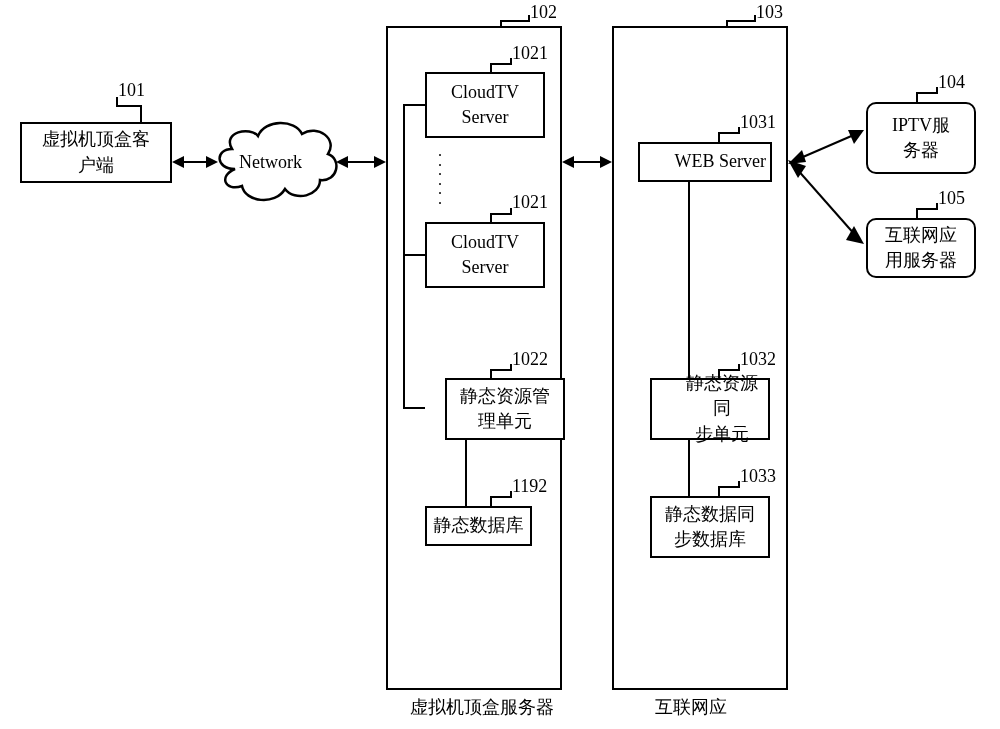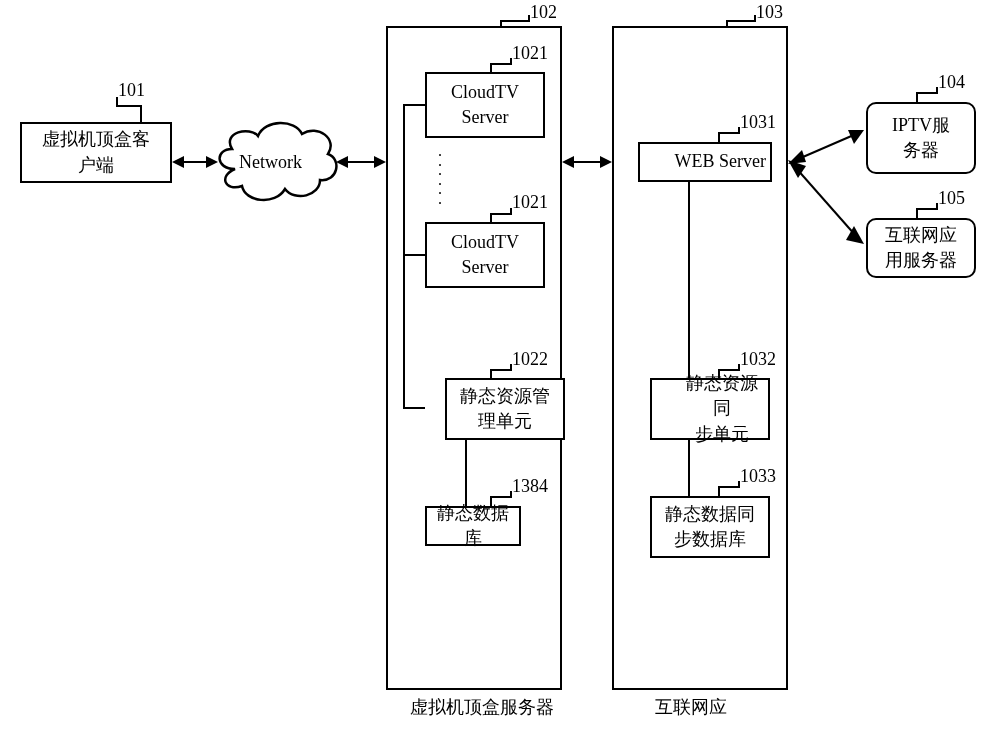--- a/index.html
+++ b/index.html
@@ -125,24 +125,24 @@
   <span style="white-space:pre-line;">静态资源管
 理单元</span>
 </div>
 <div class="label" style="left:512px; top:349px;">1022</div>
 <div class="leader-v" style="left:510px; top:364px; height:5px;"></div>
 <div class="leader-h" style="left:490px; top:369px; width:22px;"></div>
 <div class="leader-v" style="left:490px; top:369px; height:9px;"></div>
 
 <div class="vline" style="left:465px; top:440px; height:66px;"></div>
 
-<div class="box" style="left:425px; top:506px; width:96px; height:40px;">
+<div class="box" style="left:425px; top:506px; width:107px; height:40px;">
   <span>静态数据库</span>
 </div>
-<div class="label" style="left:512px; top:476px;">1384</div>
+<div class="label" style="left:512px; top:476px;">1192</div>
 <div class="leader-v" style="left:510px; top:491px; height:5px;"></div>
 <div class="leader-h" style="left:490px; top:496px; width:22px;"></div>
 <div class="leader-v" style="left:490px; top:496px; height:10px;"></div>
 
 <svg style="left:562px; top:152px; width:50px; height:20px;">
   <line x1="8" y1="10" x2="42" y2="10" stroke="#000" stroke-width="2"></line>
   <polygon points="0,10 12,4 12,16" fill="#000"></polygon>
   <polygon points="50,10 38,4 38,16" fill="#000"></polygon>
 </svg>
 

